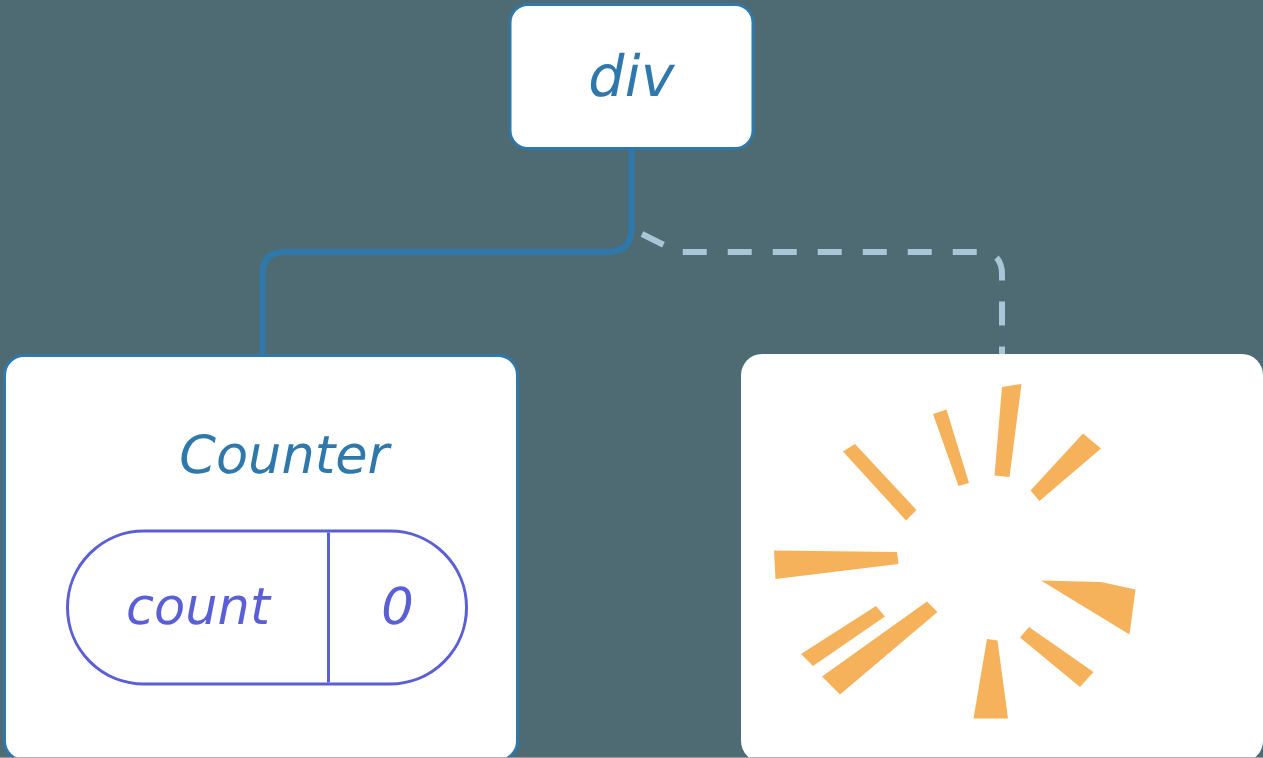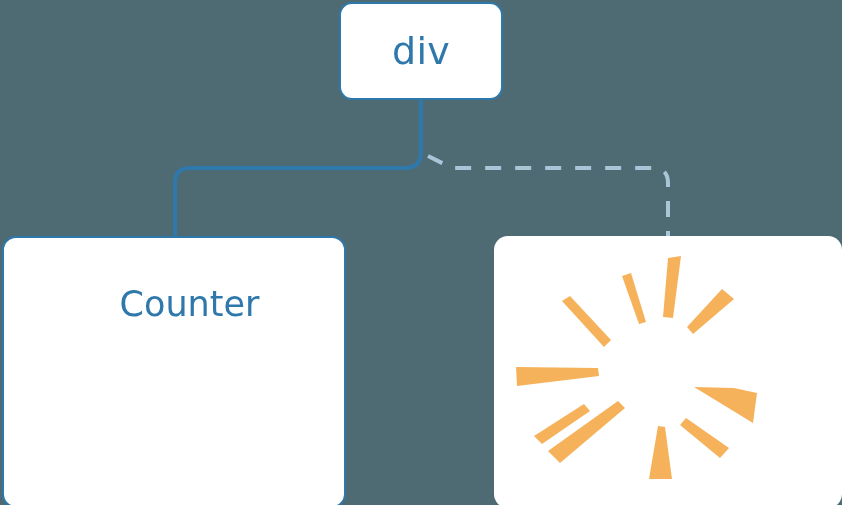--- a/index.html
+++ b/index.html
@@ -12,20 +12,21 @@
     height: 505px;
     overflow: hidden;
     font-family: "DejaVu Sans", "Liberation Sans", sans-serif;
   }
   #stage {
     position: relative;
     width: 842px;
     height: 505px;
     background: #4e6b73;
     overflow: hidden;
+    font-style: italic;
   }
 
   
   #connectors {
     position: absolute;
     left: 0;
     top: 0;
     width: 842px;
     height: 505px;
     z-index: 1;
@@ -141,20 +142,28 @@
     <path fill="none" stroke="#a8c6d8" stroke-width="4" stroke-linecap="butt" stroke-dasharray="16 14" d="M 428 156 L 452 168 L 653 168 Q 668 168 668 183 L 668 237"></path>
   </svg>
 
   <div class="card bordered" id="node-div" style="border-color: rgb(47, 120, 171);">
     <span class="node-label" style="color: rgb(47, 120, 171);">div</span>
   </div>
 
   <div class="card bordered" id="node-counter" style="border-color: rgb(47, 120, 171);">
     <div class="node-title" style="color: rgb(47, 120, 171); padding-left: 31px;">Counter</div>
 
+    <div class="pill" style="border-color: rgb(91, 95, 214);">
+      <div class="pill-key" style="border-right-color: rgb(91, 95, 214);">
+        <span class="pill-text" style="color: rgb(91, 95, 214);">count</span>
+      </div>
+      <div class="pill-val">
+        <span class="pill-text" style="color: rgb(91, 95, 214);">0</span>
+      </div>
+    </div>
   </div>
 
   <div class="card" id="node-sparkle">
     <svg id="sparkle-svg" viewBox="0 0 348 272">
       <g id="sparkle-rays" fill="#f5b25a">
           <polygon points="174,22 187,20 179,82 169,81" fill="#f5b25a"></polygon>
           <polygon points="128,40 137,37 152,86 145,88" fill="#f5b25a"></polygon>
           <polygon points="228,53 240,63 199,98 193,91" fill="#f5b25a"></polygon>
           <polygon points="68,65 76,60 117,104 110,111" fill="#f5b25a"></polygon>
           <polygon points="22,131 23,150 105,140 104,132" fill="#f5b25a"></polygon>

